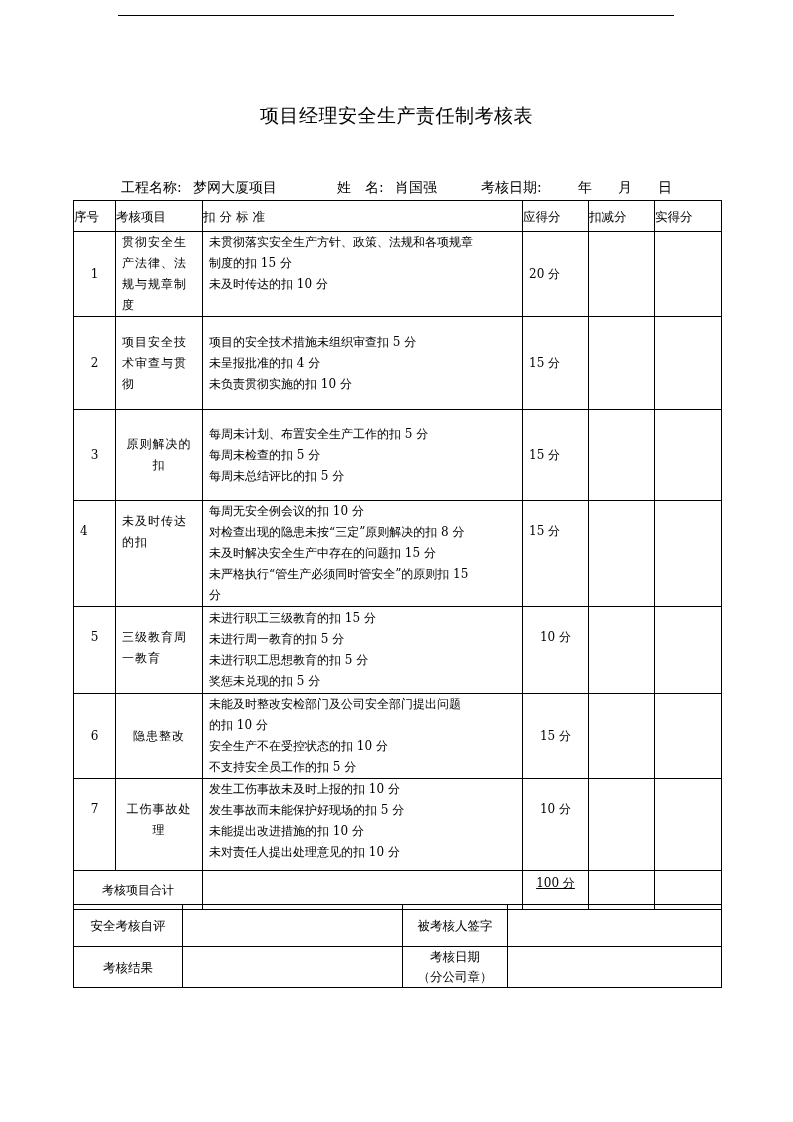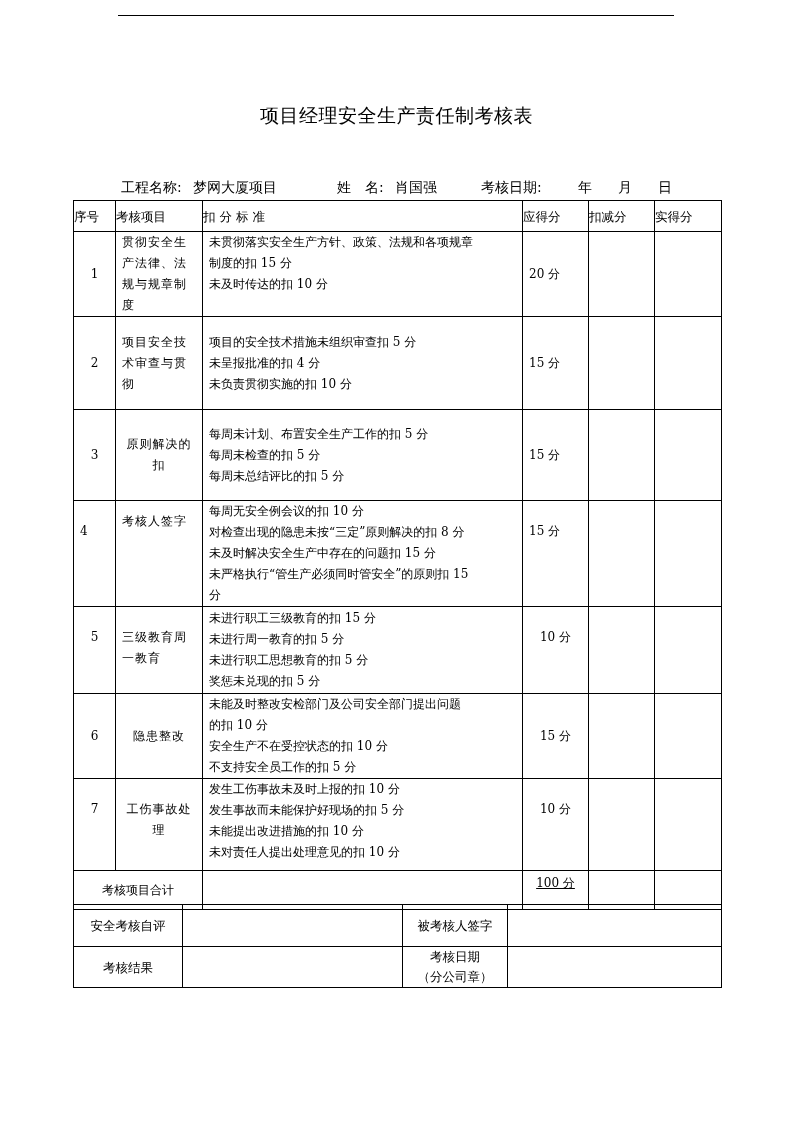--- a/index.html
+++ b/index.html
@@ -98,21 +98,21 @@
       <div>每周未检查的扣 5 分</div>
       <div>每周未总结评比的扣 5 分</div>
     </td>
     <td class="c-score">15 分</td>
     <td></td>
     <td></td>
   </tr>
 
   <tr style="height:105px">
     <td style="vertical-align:top;padding:20px 0 0 6px">4</td>
-    <td class="c-item" style="vertical-align:top;padding-top:10px">考核人签字</td>
+    <td class="c-item" style="vertical-align:top;padding-top:10px">未及时传达的扣</td>
     <td class="c-crit" style="vertical-align:top">
       <div>每周无安全例会议的扣 10 分</div>
       <div>对检查出现的隐患未按“三定”原则解决的扣 8 分</div>
       <div>未及时解决安全生产中存在的问题扣 15 分</div>
       <div>未严格执行“管生产必须同时管安全”的原则扣 15</div>
       <div>分</div>
     </td>
     <td class="c-score" style="vertical-align:top;padding-top:20px">15 分</td>
     <td></td>
     <td></td>

